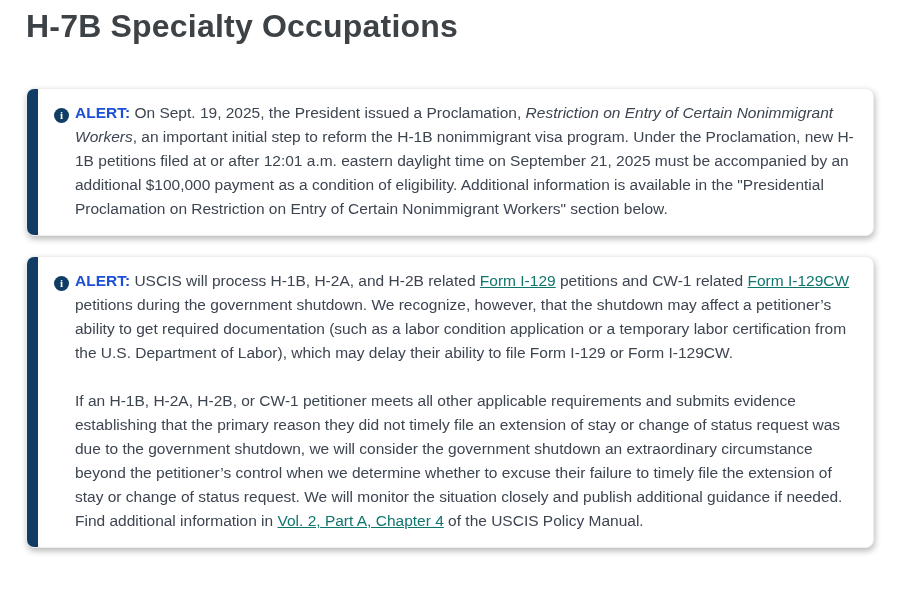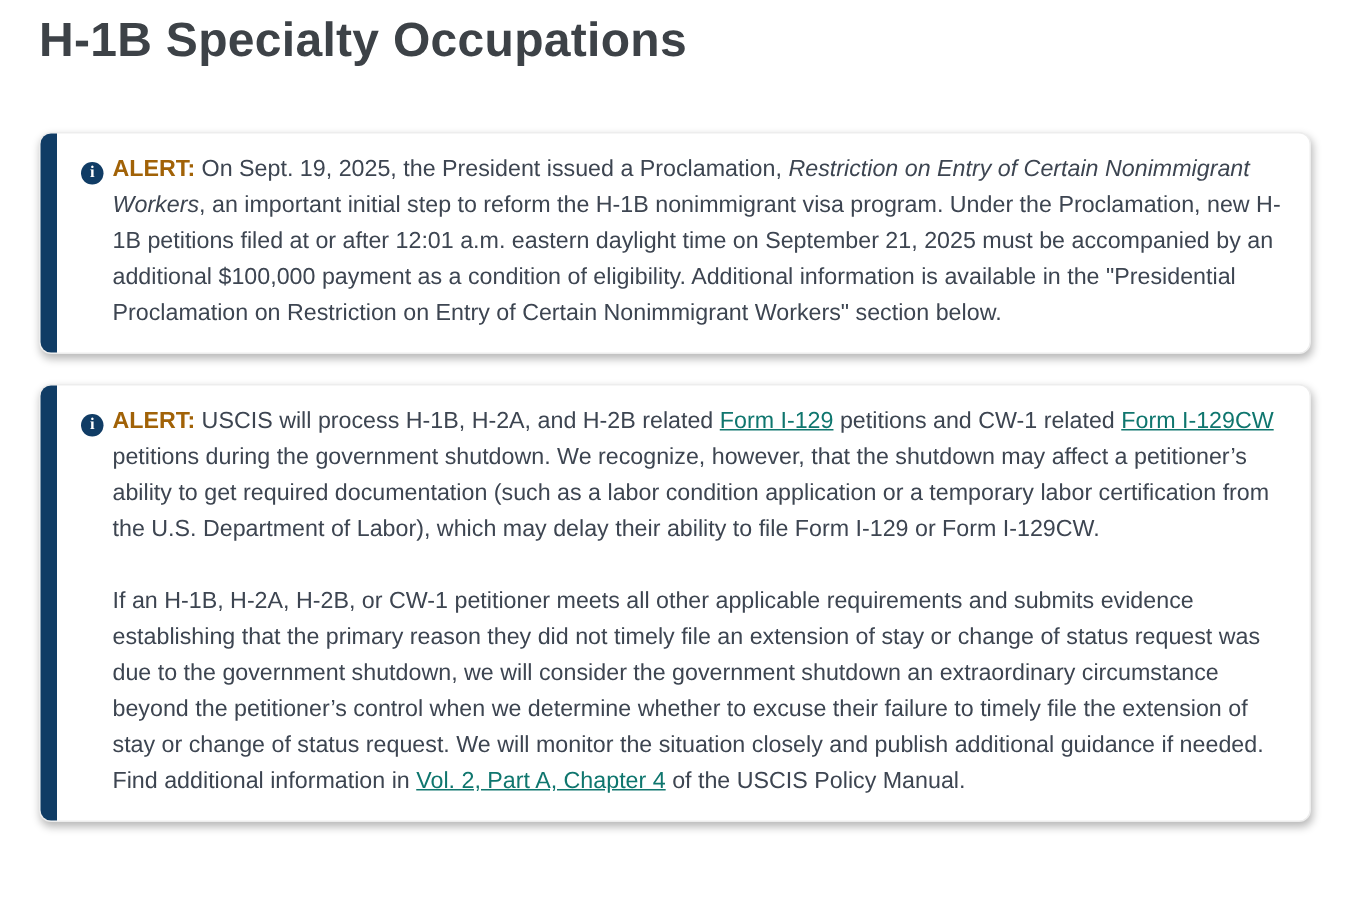--- a/index.html
+++ b/index.html
@@ -57,32 +57,32 @@
     font-weight: 700;
     font-family: "Liberation Serif", "DejaVu Serif", serif;
     line-height: 15px;
   }
   .alert-text {
     flex: 1 1 auto;
     font-size: 15.5px;
     line-height: 24px;
   }
   .alert-text p + p { margin-top: 24px; }
-  .alert-text strong { font-weight: 700; color: #a16207; }
+  .alert-text strong { font-weight: 700; color: #1d4ed8; }
   .alert-text em { font-style: italic; }
   .alert-text a {
     color: #0f766e;
     text-decoration: underline;
     cursor: pointer;
   }
 </style>
 </head>
 <body>
 
-<h1 class="page-title">H-1B Specialty Occupations</h1>
+<h1 class="page-title">H-7B Specialty Occupations</h1>
 
 <div class="alert">
   <div class="alert-bar"></div>
   <div class="alert-body">
     <div class="icon-col">
       <span class="info-icon">i</span>
     </div>
     <div class="alert-text">
       <p><strong>ALERT:</strong><span> On Sept. 19, 2025, the President issued a Proclamation, </span><em>Restriction on Entry of Certain Nonimmigrant Workers</em><span>, an important initial step to reform the H-1B nonimmigrant visa program. Under the Proclamation, new H-1B petitions filed at or after 12:01 a.m. eastern daylight time on September 21, 2025 must be accompanied by an additional $100,000 payment as a condition of eligibility. Additional information is available in the "Presidential Proclamation on Restriction on Entry of Certain Nonimmigrant Workers" section below.</span></p>
     </div>

